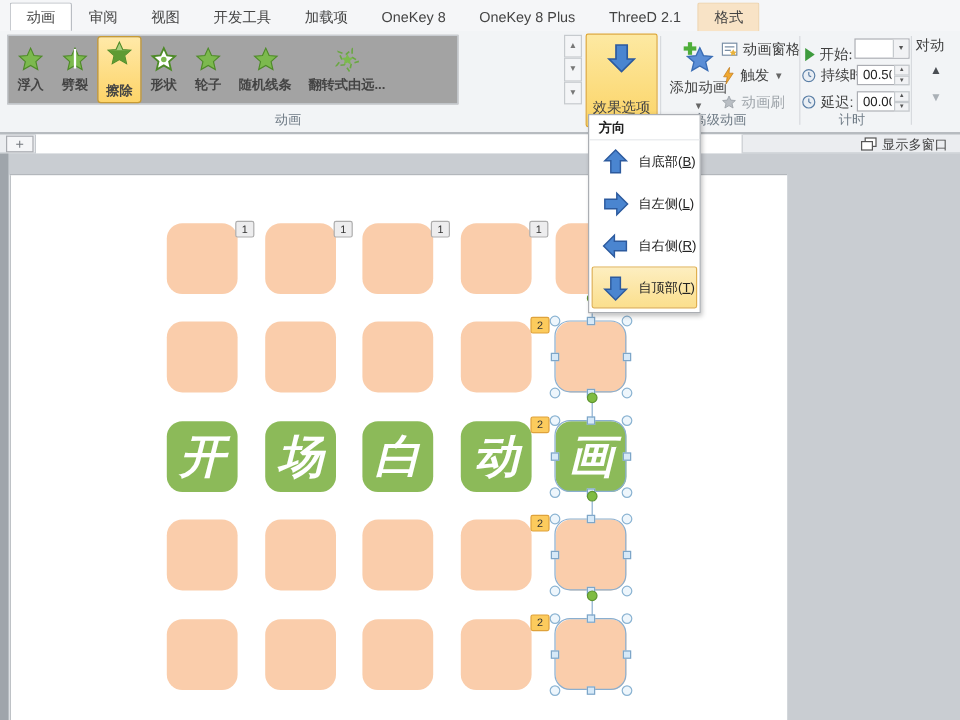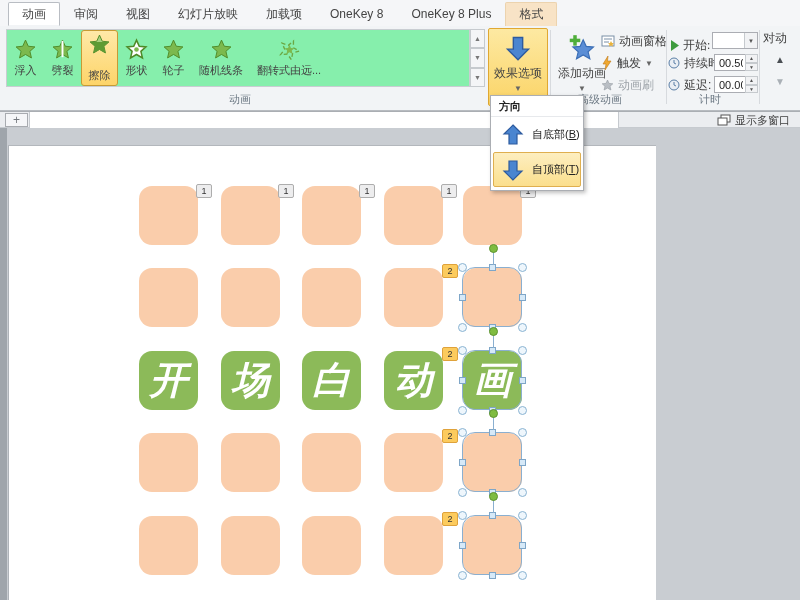--- a/index.html
+++ b/index.html
@@ -11,31 +11,31 @@
   .tabrow { position:absolute; left:0; top:0; width:800px; height:26px; background:#f5f6f8; display:flex; align-items:flex-end; padding-left:8px; }
   .tab { height:24px; line-height:22px; padding:0 13px; font-size:12px; color:#444; cursor:default; border:1px solid transparent; white-space:nowrap; }
   .tab.active { background:#ffffff; border:1px solid #b9bdc3; border-bottom:1px solid #f2f4f6; border-radius:2px 2px 0 0; }
   .tab.contextual { background:#f8e3c6; border:1px solid #ecd3ae; border-bottom:none; border-radius:2px 2px 0 0; }
 
   
   .ribbon { position:absolute; left:0; top:26px; width:800px; height:85px; background:#f2f4f6; border-bottom:1px solid #b7bbc0; }
   .vdiv { position:absolute; top:4px; height:74px; width:1px; background:#d7dade; }
   .grouplabel { position:absolute; top:66px; height:14px; font-size:11px; color:#6e7a85; text-align:center; }
 
-  .gallery { position:absolute; left:6px; top:3px; width:464px; height:58px; background:#86efac; border:1px solid #c9cdd2; display:flex; align-items:stretch; }
+  .gallery { position:absolute; left:6px; top:3px; width:376px; height:58px; background:#a3a3a3; border:1px solid #c9cdd2; display:flex; align-items:stretch;font-weight:bold; }
   .gal-item { display:flex; flex-direction:column; align-items:center; justify-content:center; gap:2px; padding:2px 6px; border:1px solid transparent; }
   .gal-item .glabel { font-size:11px; color:#444; white-space:nowrap; }
   .gal-item.selected { background:linear-gradient(#ffe9a8,#fdd469); border:1px solid #c79a34; border-radius:3px;justify-content:space-between; }
   .gal-scroll { position:absolute; left:470px; top:3px; width:15px; height:58px; display:flex; flex-direction:column; }
   .gal-scroll .sbtn { flex:1; background:#f4f5f7; border:1px solid #c6cace; font-size:7px; color:#777; display:flex; align-items:center; justify-content:center; }
 
   .bigbtn { position:absolute; top:2px; height:78px; display:flex; flex-direction:column; align-items:center; justify-content:flex-start; padding-top:5px; border:1px solid transparent; border-radius:2px; }
   .bigbtn .blabel { font-size:12px; color:#444; margin-top:3px; white-space:nowrap; }
   .bigbtn .dropcaret { font-size:8px; color:#666; margin-top:2px; }
-  .bigbtn.hl { background:linear-gradient(#fde9a2,#fbd467); border:1px solid #e0a832; }
+  .bigbtn.hl { background:linear-gradient(#fde9a2,#fbd467); border:1px solid #e0a832;gap:16px; }
 
   .minibtn { position:absolute; height:18px; display:flex; align-items:center; gap:4px; font-size:12px; color:#3f3f3f; white-space:nowrap; }
   .minibtn .dropcaret { font-size:8px; color:#666; }
   .minibtn.disabled { color:#9ea4aa; }
 
   .timrow { position:absolute; height:18px; display:flex; align-items:center; gap:4px; font-size:12px; color:#3f3f3f; white-space:nowrap; }
   .numbox { position:absolute; width:44px; height:17px; background:#fff; border:1px solid #abadb3; font-size:11px; color:#222; padding:0 14px 0 4px; }
   .spin { position:absolute; width:13px; height:17px; display:flex; flex-direction:column; }
   .spin div { flex:1; font-size:5px; color:#555; background:#f1f2f4; border:1px solid #c6cace; display:flex; align-items:center; justify-content:center; }
   .combo { position:absolute; width:46px; height:17px; background:#fff; border:1px solid #abadb3; }
@@ -80,24 +80,25 @@
 </style>
 </head>
 <body>
 
 <div id="app">
 
   <div class="tabrow" id="tabrow">
       <div class="tab active">动画</div>
       <div class="tab">审阅</div>
       <div class="tab">视图</div>
-      <div class="tab">幻灯片放映</div>
+      <div class="tab">开发工具</div>
       <div class="tab">加载项</div>
       <div class="tab">OneKey 8</div>
       <div class="tab">OneKey 8 Plus</div>
+      <div class="tab">ThreeD 2.1</div>
       <div class="tab contextual">格式</div>
     </div>
 
   <div class="ribbon">
     <div class="gallery" id="gallery">
         <div class="gal-item">
           <span>
             <svg width="23" height="23" viewBox="0 0 24 24">
               <path d="M12 2.2 L14.9 8.6 L21.8 9.3 L16.6 13.9 L18.2 20.8 L12 17.2 L5.8 20.8 L7.4 13.9 L2.2 9.3 L9.1 8.6 Z" fill="#7cb94e" stroke="#4e8a28" stroke-width="1"></path>
             </svg>
@@ -390,20 +391,36 @@
     <div class="menu-header">方向</div>
     <div id="menuitems">
         <div class="menu-item">
           <span>
             <svg width="24" height="24" viewBox="0 0 24 24" class="rot-up">
               <path d="M12 2 L21 11 H16 V21 H8 V11 H3 Z" fill="#4a85d0" stroke="#2c5a9e" stroke-width="1.2"></path>
             </svg>
           </span>
           <span class="mlabel"><span>自底部</span><span>(<u>B</u>)</span></span>
         </div>
+        <div class="menu-item">
+          <span>
+            <svg width="24" height="24" viewBox="0 0 24 24" class="rot-right">
+              <path d="M12 2 L21 11 H16 V21 H8 V11 H3 Z" fill="#4a85d0" stroke="#2c5a9e" stroke-width="1.2"></path>
+            </svg>
+          </span>
+          <span class="mlabel"><span>自左侧</span><span>(<u>L</u>)</span></span>
+        </div>
+        <div class="menu-item">
+          <span>
+            <svg width="24" height="24" viewBox="0 0 24 24" class="rot-left">
+              <path d="M12 2 L21 11 H16 V21 H8 V11 H3 Z" fill="#4a85d0" stroke="#2c5a9e" stroke-width="1.2"></path>
+            </svg>
+          </span>
+          <span class="mlabel"><span>自右侧</span><span>(<u>R</u>)</span></span>
+        </div>
         <div class="menu-item selected">
           <span>
             <svg width="24" height="24" viewBox="0 0 24 24" class="rot-down">
               <path d="M12 2 L21 11 H16 V21 H8 V11 H3 Z" fill="#4a85d0" stroke="#2c5a9e" stroke-width="1.2"></path>
             </svg>
           </span>
           <span class="mlabel"><span>自顶部</span><span>(<u>T</u>)</span></span>
         </div>
       </div>
   </div>

